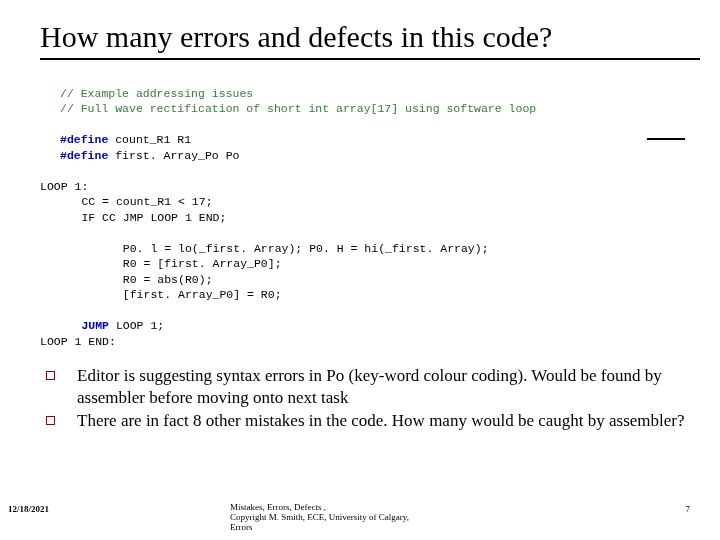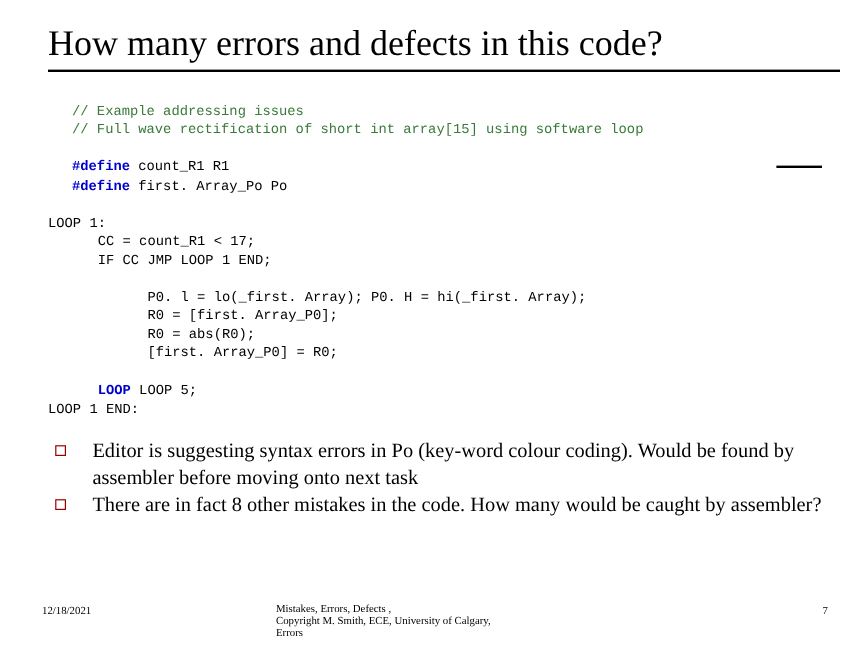--- a/index.html
+++ b/index.html
@@ -66,22 +66,23 @@
   .footer {
     position: absolute;
     bottom: 8px;
     left: 0;
     width: 100%;
     font-size: 9px;
     color: #000;
   }
   .footer-date {
     position: absolute;
-    left: 35px;
+    left: 8px;
     bottom: 18px;
+    font-weight: bold;
   }
   .footer-center {
     position: absolute;
     left: 50%;
     transform: translateX(-50%);
     text-align: left;
     width: 260px;
     bottom: 0;
   }
   .footer-pagenum {
@@ -91,37 +92,37 @@
   }
 </style>
 </head>
 <body>
 
 <div class="slide">
   <h1 class="title">How many errors and defects in this code?</h1>
 
   <div class="code-block">
 <span class="comment">// Example addressing issues</span>
-<span class="comment">// Full wave rectification of short int array[15] using software loop</span>
+<span class="comment">// Full wave rectification of short int array[17] using software loop</span>
 
 <span class="keyword">#define</span><span class="plain"> count_R1 R1</span>
 <span class="keyword">#define</span><span class="plain"> first. Array_Po Po</span>
 </div>
 
 <div class="code-block" style="margin-left:0;">
 <span class="label-black">LOOP 1:</span>
 <span class="plain">      CC = count_R1 &lt; 17;</span>
 <span class="plain">      IF CC JMP LOOP 1 END;</span>
 
 <span class="plain">            P0. l = lo(_first. Array); P0. H = hi(_first. Array);</span>
 <span class="plain">            R0 = [first. Array_P0];</span>
 <span class="plain">            R0 = abs(R0);</span>
 <span class="plain">            [first. Array_P0] = R0;</span>
 
-<span class="keyword">      LOOP</span><span class="plain"> LOOP 5;</span>
+<span class="keyword">      JUMP</span><span class="plain"> LOOP 1;</span>
 <span class="label-black">LOOP 1 END:</span>
 </div>
 
   <div class="underline-mark"></div>
 
   <div class="bullets">
     <div class="bullet-row">
       <div class="bullet-box"></div>
       <div class="bullet-text">Editor is suggesting syntax errors in Po (key-word colour coding). Would be found by assembler before moving onto next task</div>
     </div>

